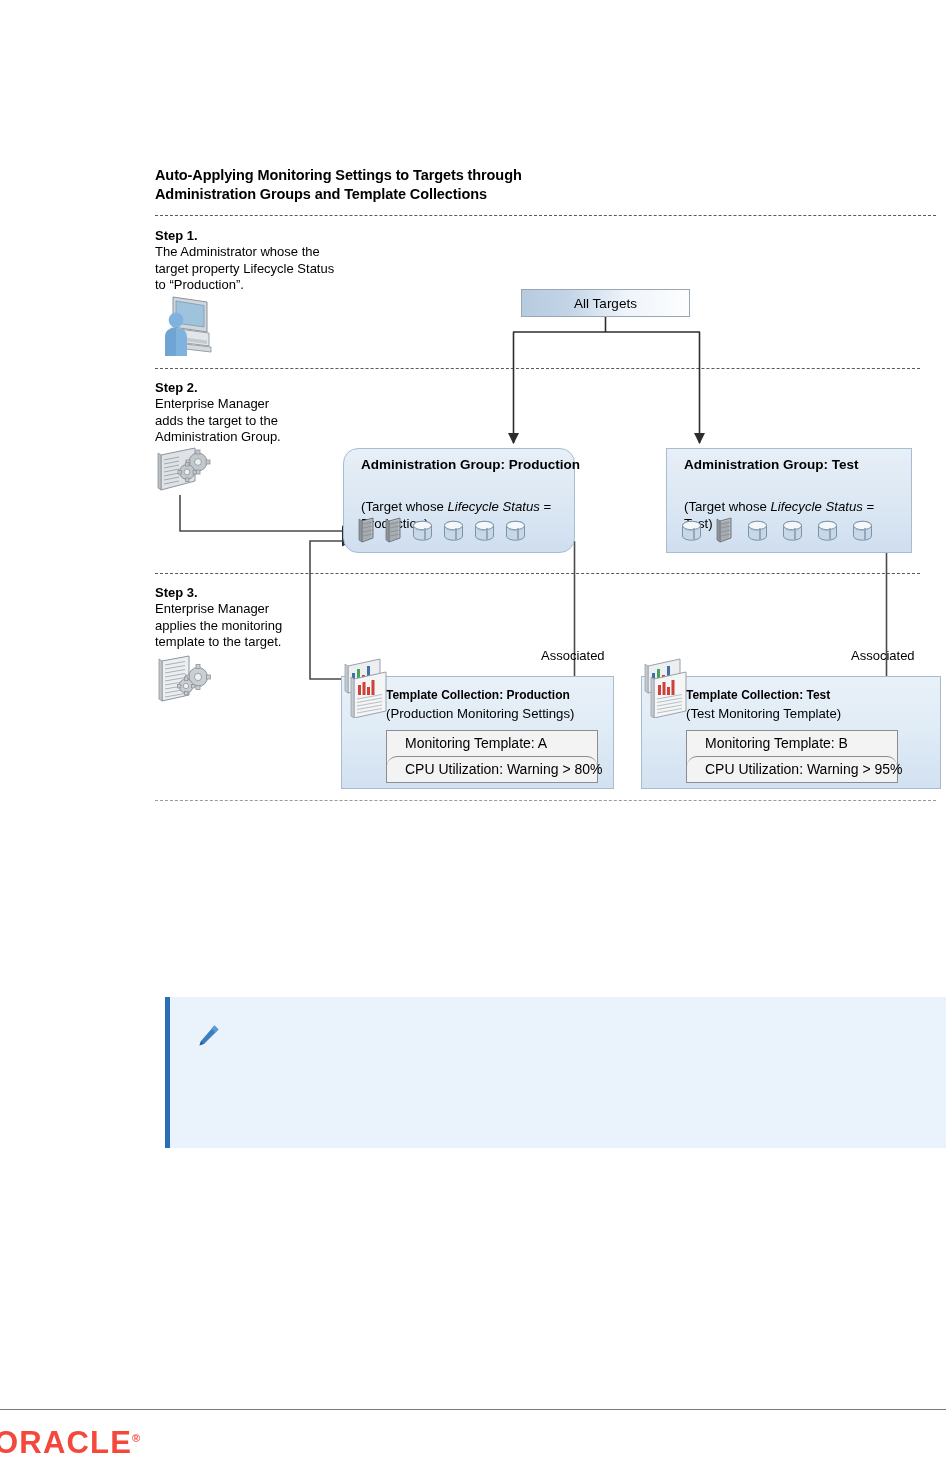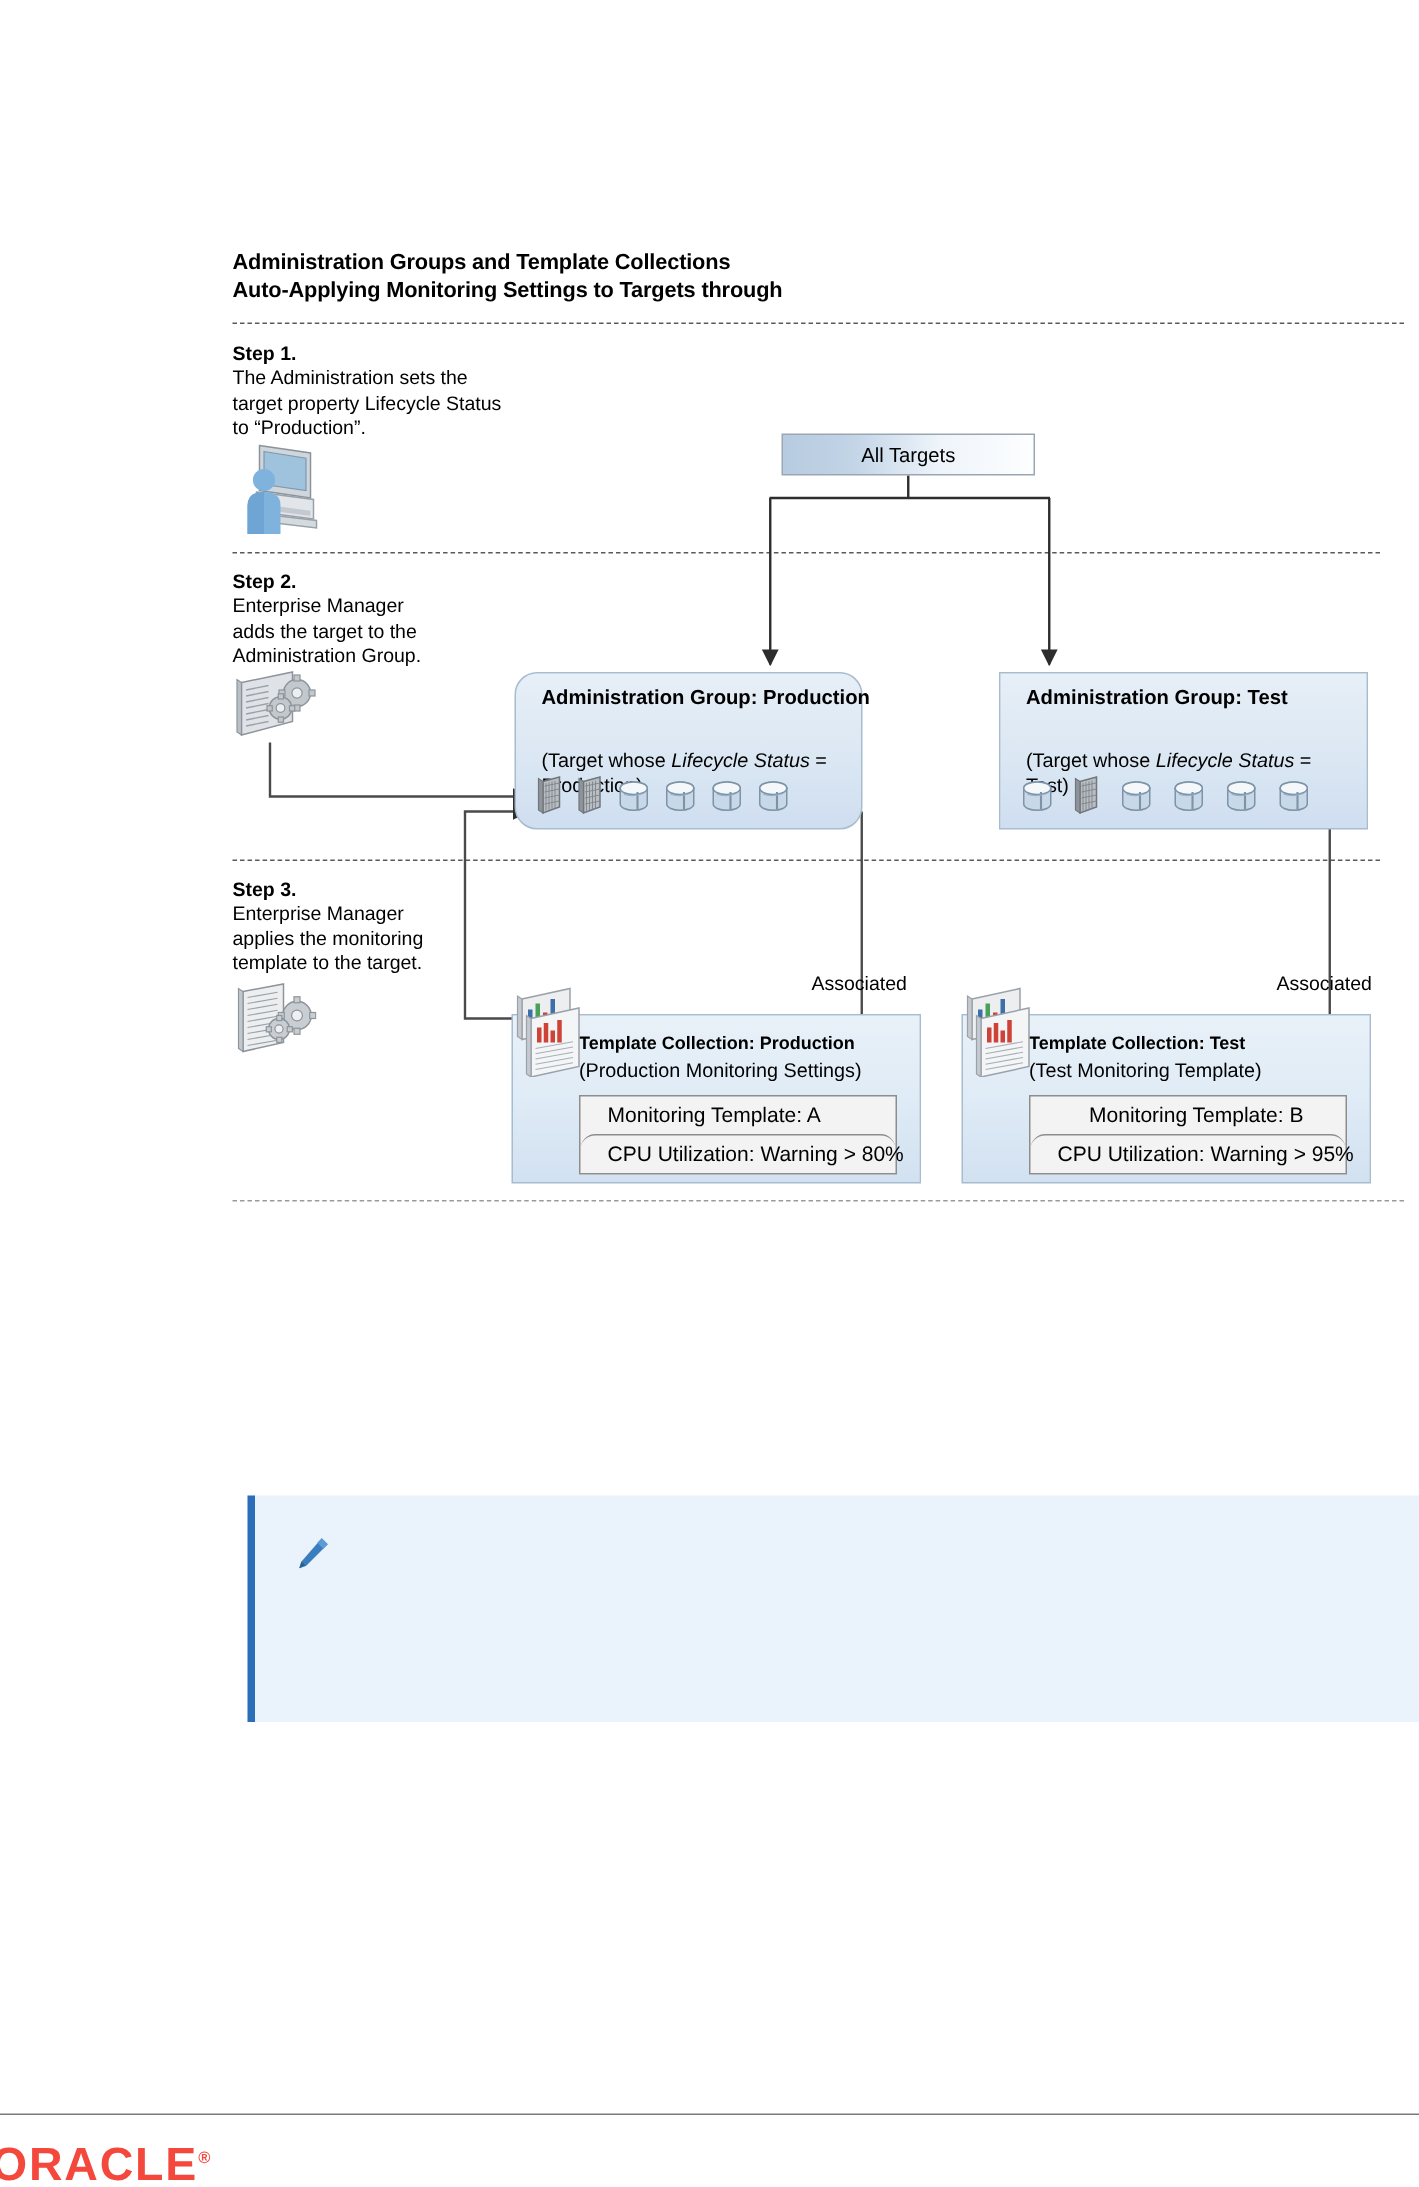--- a/index.html
+++ b/index.html
@@ -182,22 +182,22 @@
     vertical-align: super;
     letter-spacing: 0;
   }
 </style>
 </head>
 <body>
 
 <div class="page">
 
   <div class="fig-title">
+    <div>Auto-Applying Monitoring Settings to Targets through</div>
     <div>Administration Groups and Template Collections</div>
-    <div>Auto-Applying Monitoring Settings to Targets through</div>
   </div>
 
   <div class="dashline" style="left:155px; top:215px; width:781px;"></div>
   <div class="dashline" style="left:155px; top:368px; width:765px;"></div>
   <div class="dashline" style="left:155px; top:573px; width:765px;"></div>
   <div class="dashline light" style="left:155px; top:800px; width:781px;"></div>
 
   <svg class="wires" width="946" height="830">
     <defs>
       <marker id="arrow" viewBox="0 0 10 10" refX="9" refY="5" markerWidth="7" markerHeight="7" orient="auto-start-reverse">
@@ -222,21 +222,21 @@
       <path d="M 344 679 L 310 679 L 310 541 L 352 541" marker-end="url(#arrow)"></path>
 
       <path d="M 574.5 541 L 574.5 676"></path>
 
       <path d="M 886.5 541 L 886.5 676"></path>
     </g>
   </svg>
 
   <div class="step" style="left:155px; top:228px;">
     <div class="step-head">Step 1.</div>
-    <div>The Administration sets the</div>
+    <div>The Administrator whose the</div>
     <div>target property Lifecycle Status</div>
     <div>to “Production”.</div>
   </div>
 
   <svg style="position:absolute; left:157px; top:292px;" width="56" height="66" viewBox="0 0 56 66">
     <g>
 
       <polygon points="16,5 50,10 50,40 16,35" fill="#cfd6dc" stroke="#8b949c" stroke-width="1"></polygon>
       <polygon points="19,9 47,13.5 47,35 19,31" fill="#9fc2dd" stroke="#7f98ad" stroke-width="0.8"></polygon>
 
@@ -491,21 +491,21 @@
         <line x1="17" y1="46.5" x2="42" y2="42"></line>
         <line x1="17" y1="50" x2="42" y2="45.5"></line>
         <line x1="17" y1="53.5" x2="42" y2="49"></line>
         <line x1="17" y1="57" x2="42" y2="52.5"></line>
       </g>
     </g>
   </svg>
 
   <div class="assoc-label" style="left:851px; top:648px;">Associated</div>
 
-  <div class="tcbox" style="left:641px; top:676px; width:273px; height:113px;text-align:center;">
+  <div class="tcbox" style="left:641px; top:676px; width:300px; height:113px;">
     <div class="tc-title">Template Collection: Test</div>
     <div class="tc-sub">(Test Monitoring Template)</div>
     <div class="tc-rows">
       <div class="tc-row">Monitoring Template: B</div>
       <div class="tc-row">CPU Utilization: Warning &gt; 95%</div>
     </div>
   </div>
 
   <svg style="position:absolute; left:640px; top:656px;" width="52" height="62" viewBox="0 0 52 62">
     <g>

